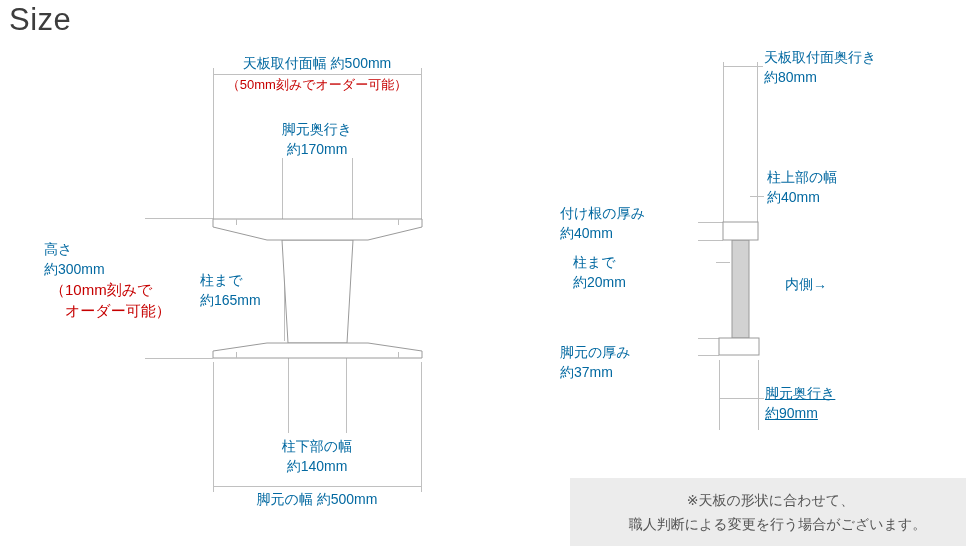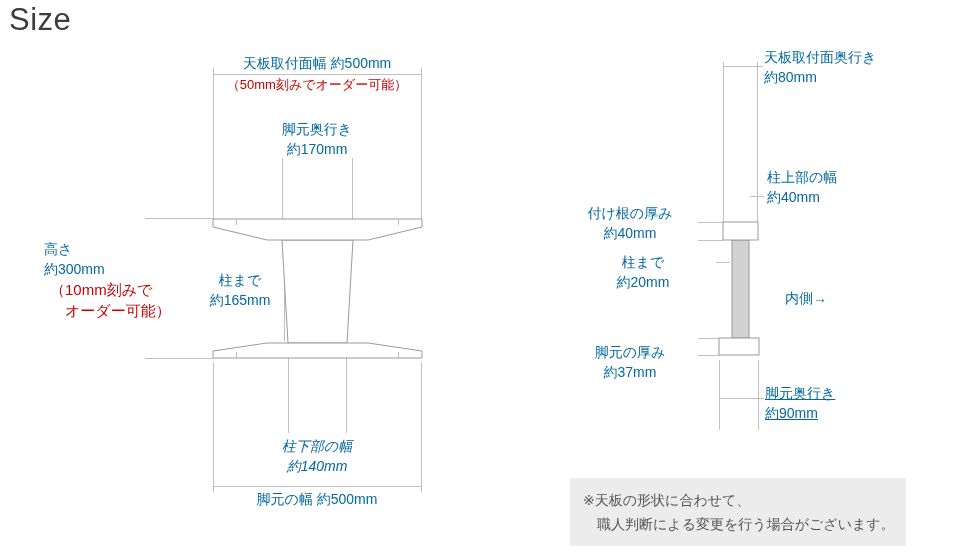--- a/index.html
+++ b/index.html
@@ -15,44 +15,44 @@
     position:absolute;left:9px;top:2px;
     font-size:31px;color:#3d3d3d;letter-spacing:.5px;
   }
   .label{
     position:absolute;
     font-size:14px;line-height:20px;
     color:#0369a1;
     white-space:pre-line;
   }
   .center{text-align:center;}
-  .right{text-align:center;}
+  .right{text-align:left;}
   .red{color:#c60000;}
   .small{font-size:13px;line-height:17px;text-align:center;}
   
   .lbl-top-width{left:212px;top:53px;width:210px;}
   .lbl-top-width-note{left:207px;top:76px;width:220px;}
   .lbl-pillar-top{left:252px;top:119px;width:130px;}
   .lbl-height{left:44px;top:239px;}
   .lbl-height-note{left:50px;top:279px;font-size:15px;line-height:21px;}
   .lbl-to-pillar{left:200px;top:270px;width:80px;}
-  .lbl-pillar-bottom{left:252px;top:436px;width:130px;font-style:italic;}
+  .lbl-pillar-bottom{left:252px;top:436px;width:130px;}
   .lbl-base-width{left:212px;top:489px;width:210px;}
   
   .lbl-top-depth{left:764px;top:47px;}
   .lbl-pillar-thickness{left:767px;top:167px;}
   .lbl-root-thickness{left:560px;top:203px;width:140px;}
   .lbl-to-pillar2{left:573px;top:252px;width:140px;}
-  .lbl-inner{left:785px;top:288px;}
+  .lbl-inner{left:785px;top:274px;}
   .lbl-base-thickness{left:560px;top:326px;width:140px;margin-top:16px;}
   .lbl-base-depth{left:765px;top:383px;text-decoration:underline;}
   
   .note-box{
-    position:absolute;left:570px;top:478px;width:336px;height:68px;
-    background:#ececec;box-sizing:border-box;
+    position:absolute;left:570px;top:478px;width:396px;height:68px;
+    background:#ececec;box-sizing:border-box;text-align:center;
   }
   .note-text{
     position:absolute;left:13px;top:10px;right:8px;
     font-size:14px;line-height:24px;color:#555;
     white-space:pre-line;
   }
 </style>
 </head>
 <body>
 

